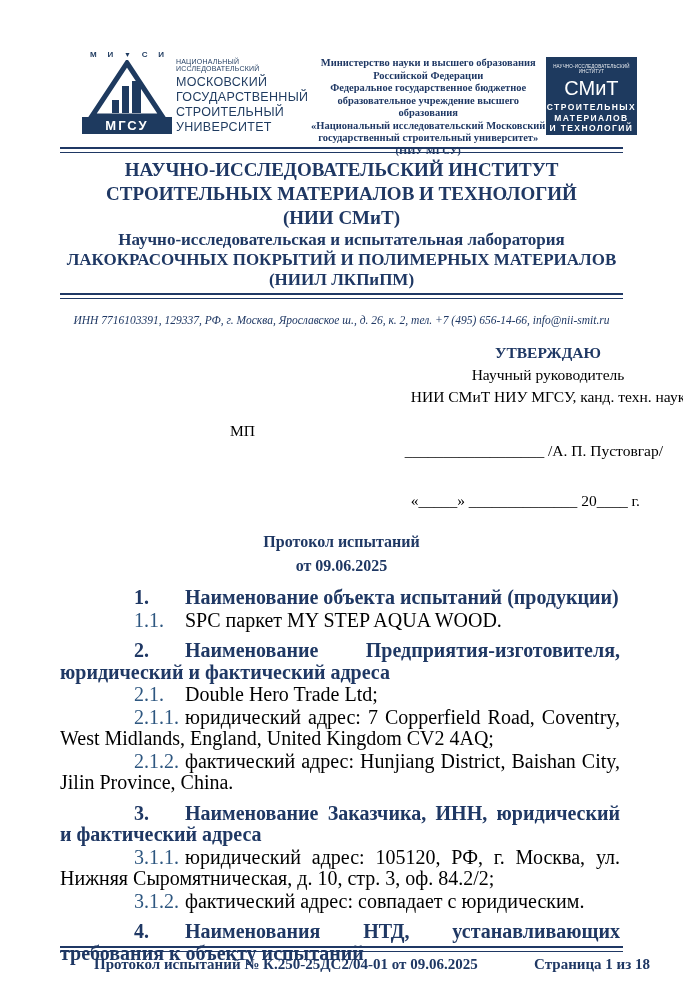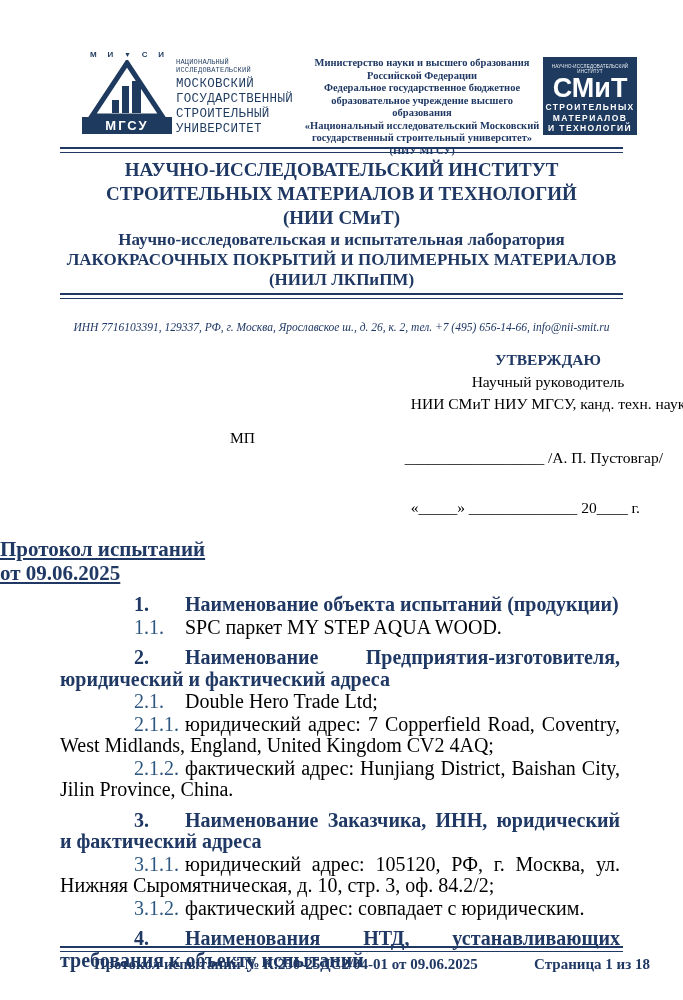--- a/index.html
+++ b/index.html
@@ -23,60 +23,60 @@
     width:74px;display:flex;justify-content:space-between;align-items:center;
     font-family:"Liberation Sans",sans-serif;font-size:8px;font-weight:bold;
     color:var(--logo-navy);margin-bottom:1px;
   }
   .misi-row .tri{font-size:7px;line-height:7px;}
   .mgsu-bar{
     width:90px;background:var(--logo-navy);color:#fff;text-align:center;
     font-family:"Liberation Sans",sans-serif;font-size:13px;font-weight:bold;
     letter-spacing:2px;padding:1px 0;margin-top:-1px;
   }
-  .mgsu-side{margin-top:8px;font-family:Liberation Mono, monospace;color:var(--logo-navy);}
+  .mgsu-side{margin-top:8px;font-family:Liberation Sans, sans-serif;color:var(--logo-navy);}
   .mgsu-side .side-small{font-size:7px;letter-spacing:.2px;margin-bottom:3px;}
   .mgsu-side .side-lines div{font-size:12.5px;line-height:15px;letter-spacing:.3px;}
   .ministry{
     width:250px;text-align:center;color:var(--navy);font-weight:bold;
     font-size:10.5px;line-height:12.5px;margin-top:7px;
   }
   .smit-logo{
     width:97px;height:78px;background:var(--logo-navy);color:#fff;text-align:center;
     font-family:"Liberation Sans",sans-serif;padding-top:7px;box-sizing:border-box;
     margin-top:7px;
   }
   .smit-top{font-size:4.5px;letter-spacing:.2px;opacity:.92;}
-  .smit-name{font-size:27px;font-weight:bold;line-height:28px;}
+  .smit-name{font-size:20px;font-weight:normal;line-height:28px;}
   .smit-sub div{font-size:8.5px;font-weight:bold;letter-spacing:1.4px;line-height:10.5px;}
   
   .rule2{
     margin:0 60px 0 60px;height:3px;
     border-top:2.5px solid var(--navy);border-bottom:1.2px solid var(--navy);
   }
   .rule2.first{margin-top:5px;}
   
   .inst-title{margin-top:5px;text-align:center;color:var(--navy);font-weight:bold;
     font-size:19px;line-height:24px;}
   .lab{text-align:center;color:var(--navy);font-weight:bold;font-size:17px;line-height:20px;margin-bottom:3px;}
   .lab div:first-child{font-size:17px;}
   .contact{
-    margin-top:22px;text-align:center;color:var(--navy);font-style:italic;
+    margin-top:15px;text-align:center;color:var(--navy);font-style:italic;
     font-size:11.5px;line-height:13px;
   }
   
   .approval{width:330px;margin:15px -30px 0 auto;text-align:center;
     font-size:15.5px;line-height:22px;}
   .approve-label{color:var(--navy);font-weight:bold;}
   .mp{margin:13px 0 0 230px;font-size:15.5px;line-height:20px;}
   .sig{text-align:right;margin-right:20px;font-size:15.5px;line-height:20px;}
   .date-line{text-align:right;margin:30px 43px 0 0;font-size:15.5px;line-height:20px;}
   
-  .ptitle{margin-top:19px;color:var(--navy);font-weight:bold;
-    font-size:21px;line-height:24px;text-decoration:underline;}
+  .ptitle{margin-top:19px;text-align:center;color:var(--navy);font-weight:bold;
+    font-size:16px;line-height:24px;}
   
   .sections{margin:5px 63px 0 60px;font-size:20px;}
   .para{margin:1px 0;text-indent:37px;text-align:justify;line-height:21.5px;}
   .para .pnum{display:inline-block;width:88px;}
   .para.heading{font-weight:bold;color:var(--navy);margin-top:9px;}
   .para.item .pnum{color:var(--num-blue);}
   
   .footer{position:absolute;left:0;right:0;top:946px;}
   .footer-row{
     display:flex;justify-content:space-between;margin:4px 33px 0 60px;

